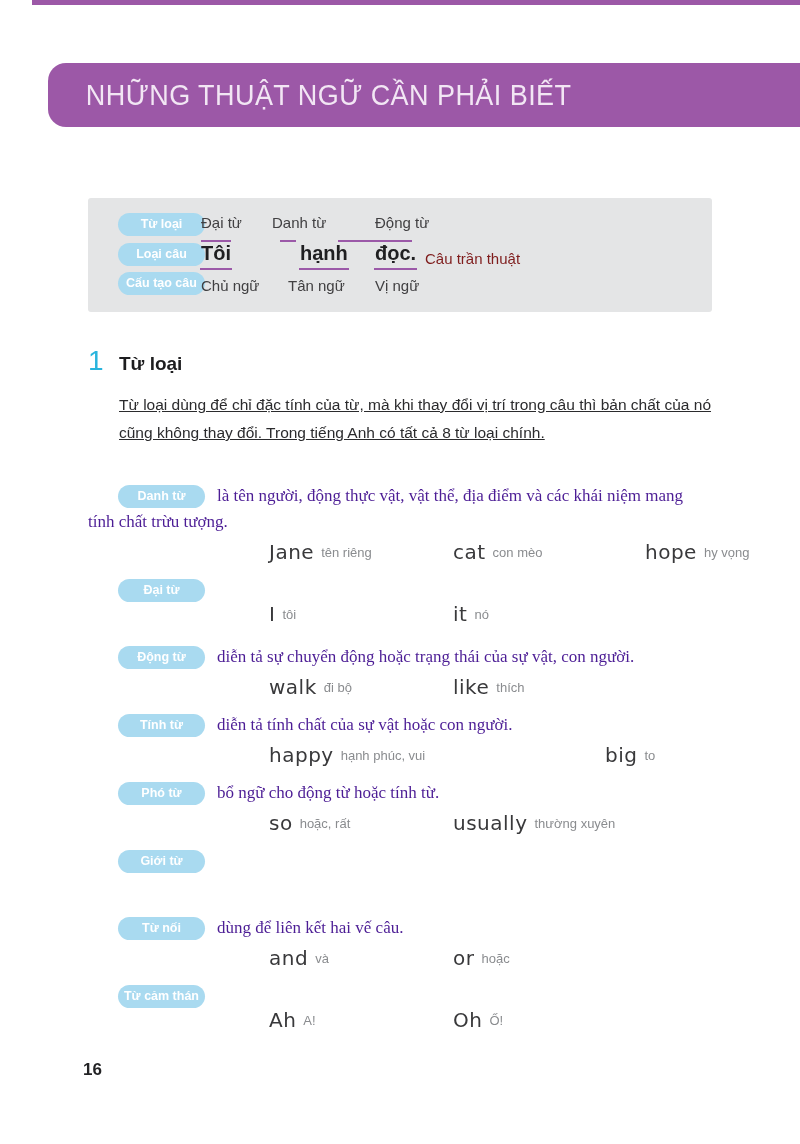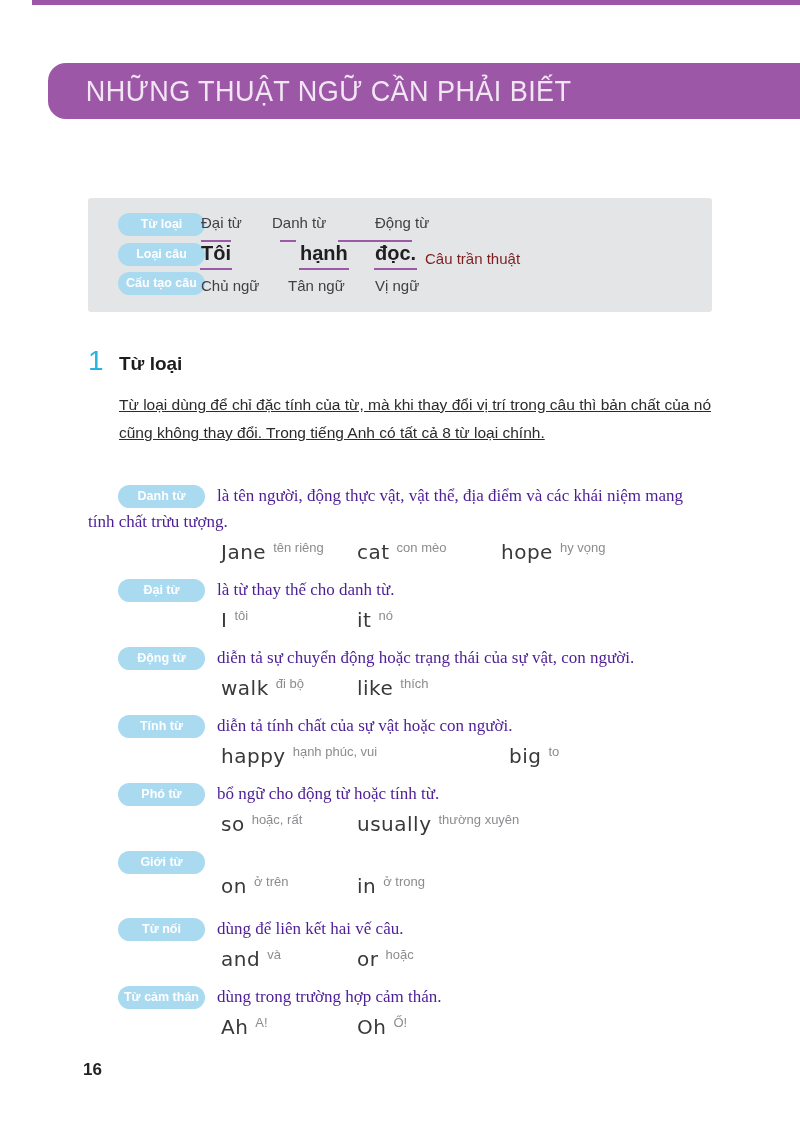--- a/index.html
+++ b/index.html
@@ -4,21 +4,21 @@
 <style>
   html,body{margin:0;padding:0;}
   body{
     width:800px;height:1144px;position:relative;background:#ffffff;
     font-family:"Liberation Sans",sans-serif;color:#232325;overflow:hidden;
   }
   
   .top-strip{position:absolute;left:32px;right:0;top:0;height:5px;background:#9c58a7;}
   
   .banner{
-    position:absolute;left:48px;right:0;top:63px;height:56px;background:#9c58a7;
+    position:absolute;left:48px;right:0;top:63px;height:64px;background:#9c58a7;
     border-radius:18px 0 0 18px;display:flex;align-items:center;
   }
   .banner-title{
     color:#f2e6f4;font-size:30px;font-weight:400;letter-spacing:.5px;
     padding-left:42px;transform:scaleX(.9);transform-origin:left center;white-space:nowrap;
   }
   
   .diagram{
     position:absolute;left:88px;top:198px;width:624px;height:114px;
     background:#e4e5e6;border-radius:3px;
@@ -44,21 +44,21 @@
   }
   .terms{margin-top:36px;}
   .term{margin-bottom:7px;min-height:60px;}
   .term .pill{float:left;margin:2px 12px 0 30px;}
   .term-def{
     font-family:Liberation Serif, serif;font-size:17px;line-height:26px;color:#4c1d95;
   }
   .examples{
     clear:both;display:flex;align-items:baseline;margin:5px 0 0 133px;height:30px;
   }
-  .example{display:flex;align-items:flex-start;min-width:136px;}
+  .example{display:flex;align-items:center;min-width:136px;margin-left:48px;}
   .example.wide{min-width:288px;}
   .example.mid{min-width:144px;}
   .ex-word{
     font-family:"DejaVu Sans",sans-serif;font-size:20px;color:#39393b;letter-spacing:.5px;
   }
   .ex-meaning{font-size:13px;color:#8a8c8f;margin-left:7px;white-space:nowrap;}
   .page-number{position:absolute;left:50px;top:1060px;font-size:17px;font-weight:bold;color:#232325;margin-left:33px;}
 </style>
 </head>
 <body>
@@ -114,21 +114,20 @@
           </span>
           <span class="example">
             <span class="ex-word">hope</span>
             <span class="ex-meaning">hy vọng</span>
           </span>
         </div>
   </div>
 
   <div class="term">
     <div class="pill">Đại từ</div>
-    <div class="term-def">là từ thay thế cho danh từ.</div>
     <div class="examples">
           <span class="example">
             <span class="ex-word">I</span>
             <span class="ex-meaning">tôi</span>
           </span>
           <span class="example">
             <span class="ex-word">it</span>
             <span class="ex-meaning">nó</span>
           </span>
         </div>
@@ -174,50 +173,39 @@
           </span>
           <span class="example">
             <span class="ex-word">usually</span>
             <span class="ex-meaning">thường xuyên</span>
           </span>
         </div>
   </div>
 
   <div class="term">
     <div class="pill">Giới từ</div>
-    <div class="examples">
-          <span class="example">
-            <span class="ex-word">on</span>
-            <span class="ex-meaning">ở trên</span>
-          </span>
-          <span class="example">
-            <span class="ex-word">in</span>
-            <span class="ex-meaning">ở trong</span>
-          </span>
-        </div>
   </div>
 
   <div class="term">
     <div class="pill">Từ nối</div>
     <div class="term-def">dùng để liên kết hai vế câu.</div>
     <div class="examples">
           <span class="example">
             <span class="ex-word">and</span>
             <span class="ex-meaning">và</span>
           </span>
           <span class="example">
             <span class="ex-word">or</span>
             <span class="ex-meaning">hoặc</span>
           </span>
         </div>
   </div>
 
   <div class="term">
     <div class="pill">Từ cảm thán</div>
-    <div class="term-def">dùng trong trường hợp cảm thán.</div>
     <div class="examples">
           <span class="example">
             <span class="ex-word">Ah</span>
             <span class="ex-meaning">A!</span>
           </span>
           <span class="example">
             <span class="ex-word">Oh</span>
             <span class="ex-meaning">Ố!</span>
           </span>
         </div>

